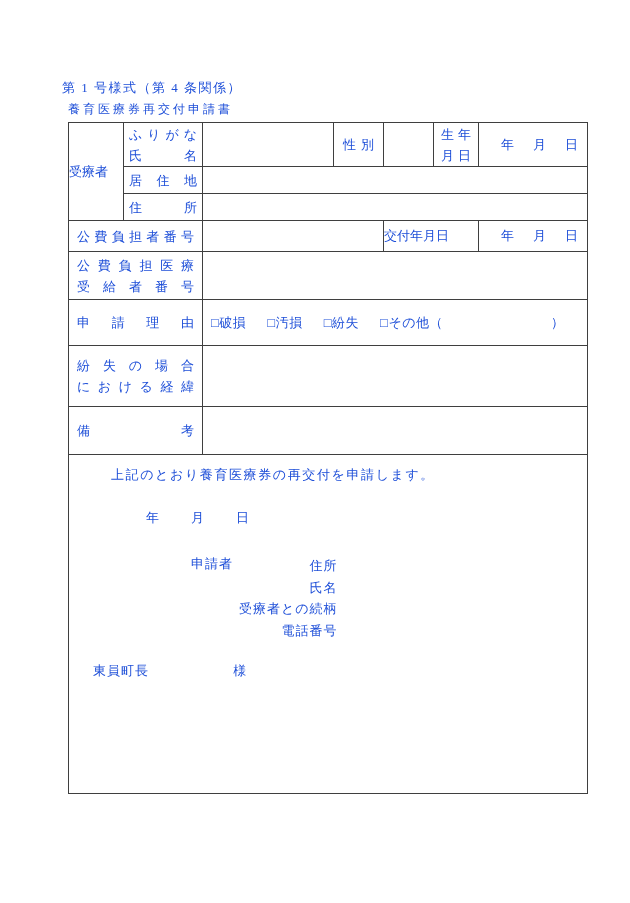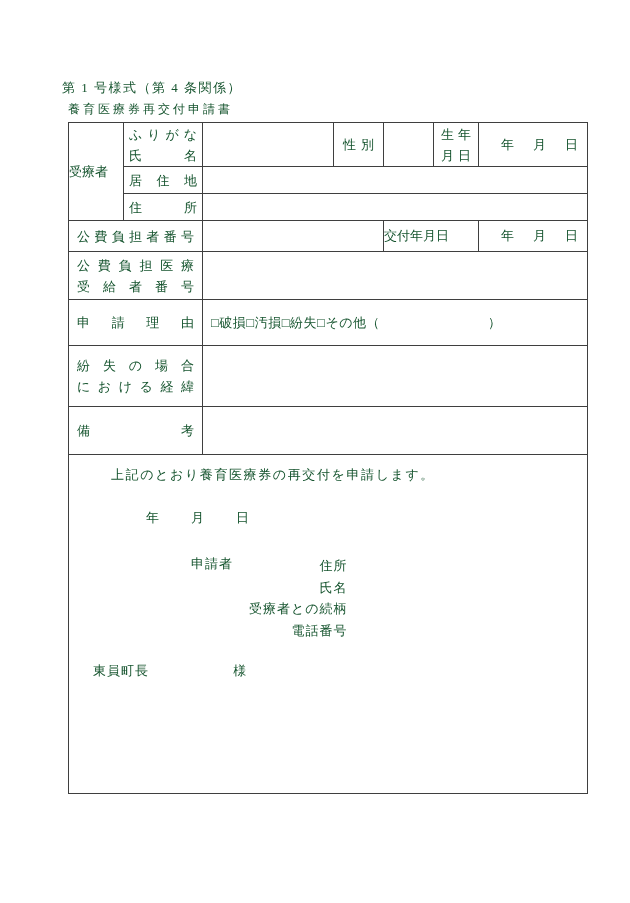--- a/index.html
+++ b/index.html
@@ -1,21 +1,21 @@
 <!DOCTYPE html>
 <html><head>
 <meta charset="utf-8">
 <style>
   html, body { margin: 0; padding: 0; background: #ffffff; }
   .page {
     position: relative;
     width: 630px;
     height: 903px;
     background: #ffffff;
-    color: #14532d;
+    color: #1d4ed8;
     font-family: "Liberation Serif", serif;
     font-size: 13px;
   }
   .form-label {
     position: absolute;
     left: 62px;
     top: 79px;
     font-size: 13px;
     letter-spacing: 1.5px;
     white-space: pre;
@@ -67,21 +67,21 @@
   .padw  { padding: 0 9px; }
   .date-spread {
     display: flex;
     justify-content: space-between;
     align-items: center;
     padding: 0 9px 0 22px;
     height: 100%;
   }
   .options {
     display: flex;
-    gap: 0;
+    gap: 21px;
     align-items: center;
     padding-left: 8px;
     white-space: pre;
     letter-spacing: 0.5px;
     text-align: right;
   }
   td.decl { position: relative; vertical-align: top; }
   .stmt {
     position: absolute;
     left: 22px;
@@ -95,21 +95,21 @@
     left: 77px;
     top: 54px;
     display: flex;
     gap: 32px;
   }
   .applicant {
     position: absolute;
     left: 122px;
     top: 100px;
     display: flex;
-    gap: 16px;
+    gap: 6px;
     letter-spacing: 1px;
   }
   .applicant .fields > div { line-height: 21.5px; text-align: right; }
   .mayor {
     position: absolute;
     left: 24px;
     top: 207px;
     letter-spacing: 1px;
   }
   .mayor .sama { margin-left: 80px; }

